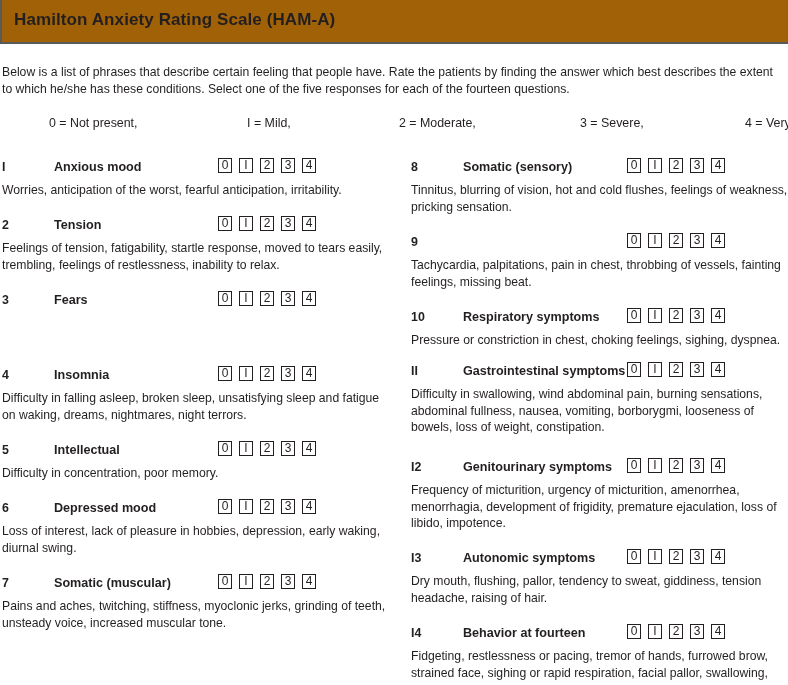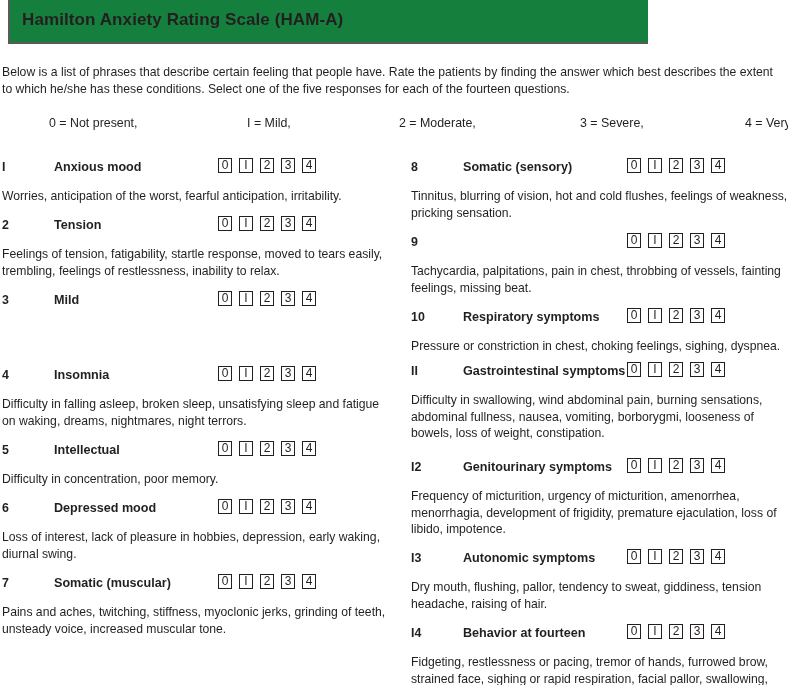--- a/index.html
+++ b/index.html
@@ -2,22 +2,22 @@
 <html><head>
 <meta charset="utf-8">
 <style>
   html, body { margin: 0; padding: 0; background: #ffffff; }
   body {
     width: 788px; height: 685px; overflow: hidden; position: relative;
     font-family: "Liberation Sans", "DejaVu Sans", sans-serif;
     color: #231f20;
   }
   .header {
-    position: absolute; left: 8px; top: 0; width: 640px; height: 44px;
-    background: #15803d;
+    position: absolute; left: 0; top: 0; width: 788px; height: 44px;
+    background: #a16207;
     border-left: 2px solid #5a5a5a;
     border-bottom: 2px solid #5a5a5a;
     box-sizing: border-box;
   }
   .header .title {
     position: absolute; left: 12px; top: 10px;
     font-size: 17px; font-weight: bold; color: #231f20;
     letter-spacing: 0.1px;
   }
   .intro {
@@ -39,21 +39,21 @@
     white-space: nowrap;
     margin-left: 22px;
   }
   .boxes { position: absolute; top: 0; height: 18px; display: flex; gap: 7px; }
   .box {
     width: 14px; height: 15px; border: 1.3px solid #231f20; box-sizing: border-box;
     font-size: 12px; line-height: 13px; text-align: center; background: #fff;
     cursor: pointer; font-family: "Liberation Sans", sans-serif;
   }
   .item .desc {
-    position: relative; margin-top: 12px; font-size: 12.2px; line-height: 16.5px;
+    position: relative; margin-top: 6px; font-size: 12.2px; line-height: 16.5px;
   }
   .col-left .item { left: 2px; width: 385px; }
   .col-left .boxes { left: 216px; }
   .col-right .item { left: 411px; width: 377px; }
   .col-right .boxes { left: 216px; }
 </style>
 </head>
 <body>
 
 <div class="header">
@@ -97,21 +97,21 @@
         <div class="box">3</div>
         <div class="box">4</div>
       </div>
     </div>
     <div class="desc">Feelings of tension, fatigability, startle response, moved to tears easily, trembling, feelings of restlessness, inability to relax.</div>
   </div>
 
   <div class="item" style="top:291px">
     <div class="head">
       <span class="num">3</span>
-      <span class="name">Mild</span>
+      <span class="name">Fears</span>
       <div class="boxes">
         <div class="box">0</div>
         <div class="box">I</div>
         <div class="box">2</div>
         <div class="box">3</div>
         <div class="box">4</div>
       </div>
     </div>
   </div>
 

